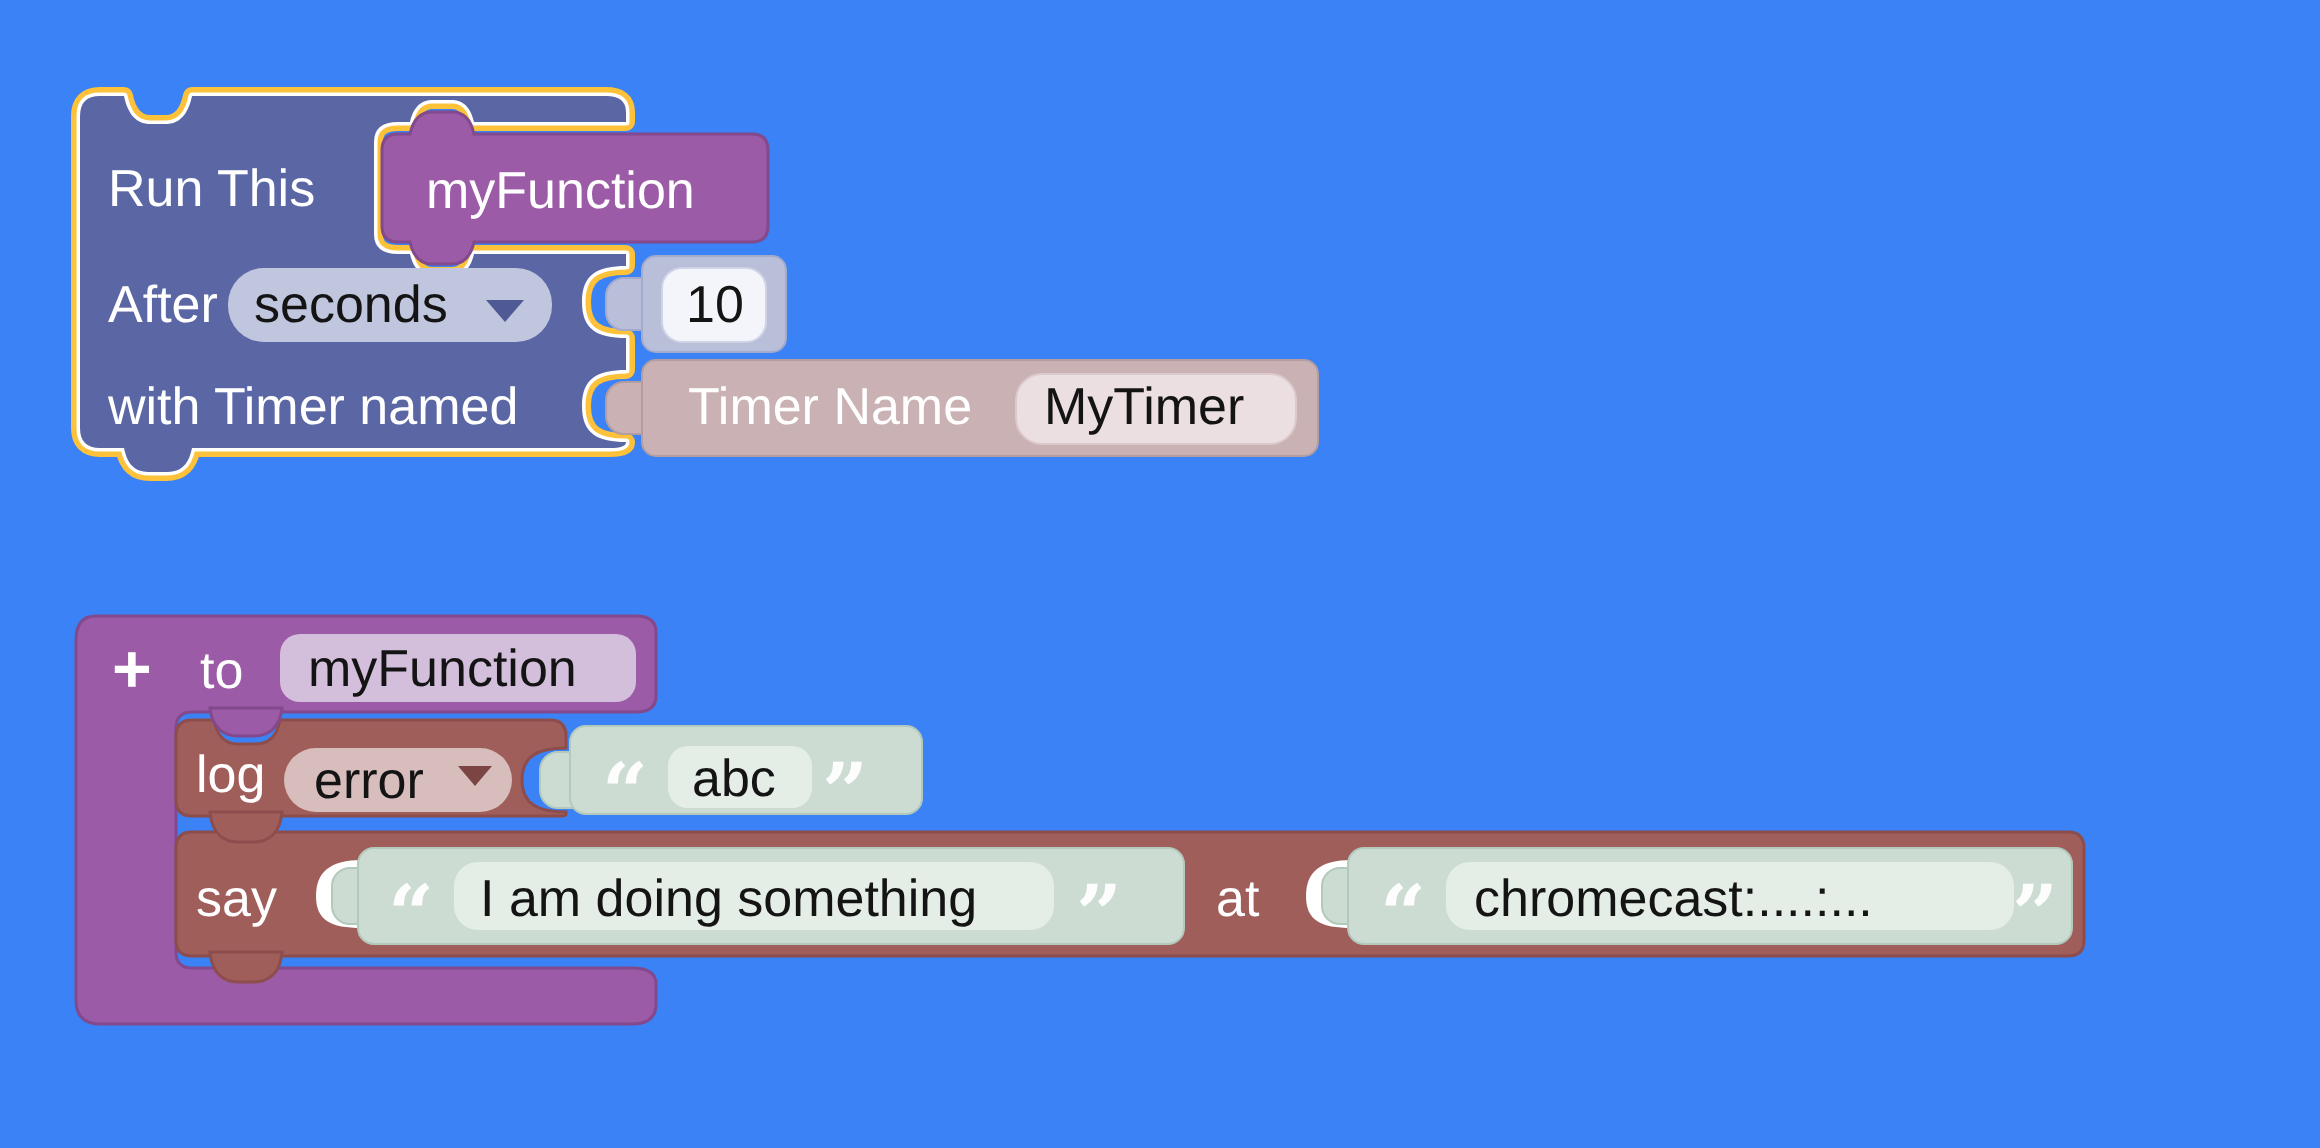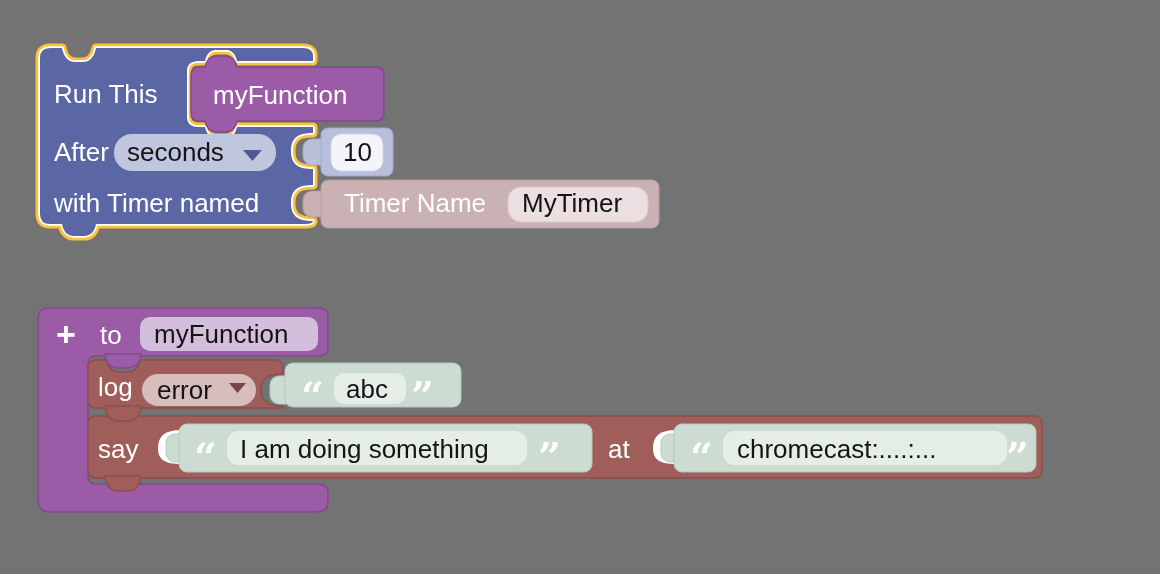--- a/index.html
+++ b/index.html
@@ -1,16 +1,16 @@
 <!DOCTYPE html>
 <html><head>
 <meta charset="utf-8">
 <style>
   html,body{margin:0;padding:0;background:#ffffff;}
-  .stage{position:relative;width:1160px;height:574px;background:#737373;overflow:hidden;
+  .stage{position:relative;width:1160px;height:574px;background:#3b82f6;overflow:hidden;
          font-family:"Liberation Sans","DejaVu Sans",sans-serif;}
   svg text{font-family:"Liberation Sans","DejaVu Sans",sans-serif;}
   .lbl{fill:#ffffff;font-size:26px;}
   .val{fill:#141414;font-size:26px;}
   .plus{fill:#ffffff;font-size:34px;font-weight:bold;}
   .quote{fill:rgba(255,255,255,0.93);font-size:40px;font-weight:bold;
          font-family:"DejaVu Serif","Liberation Serif",serif;}
 </style>
 </head>
 <body>

